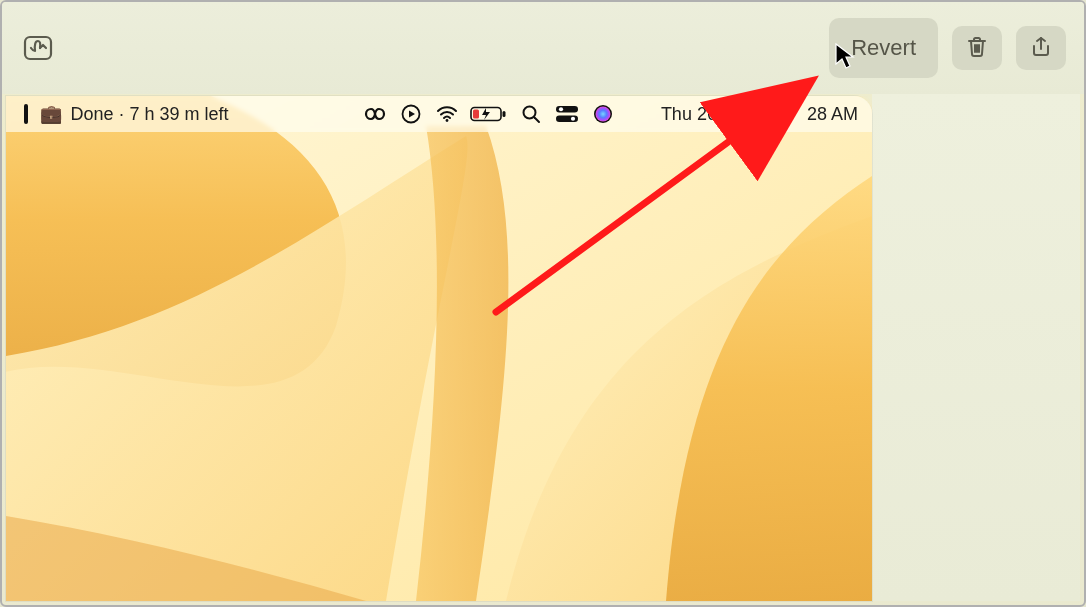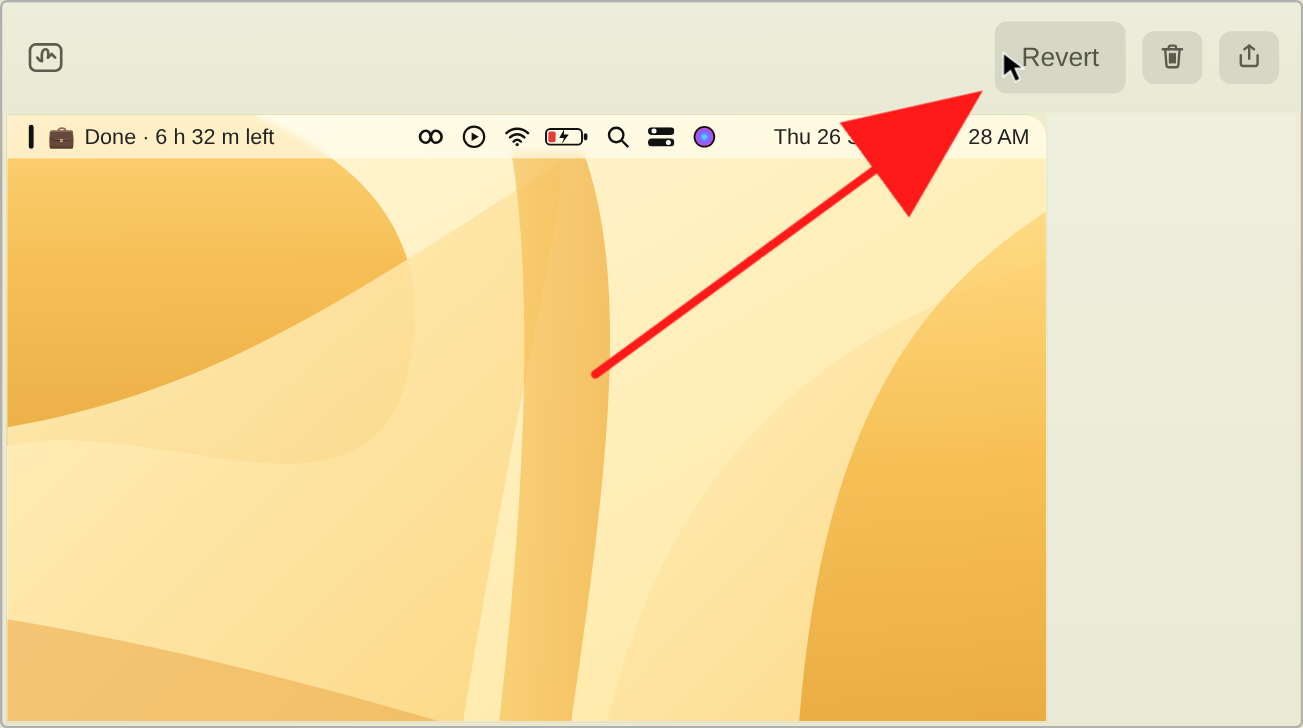--- a/index.html
+++ b/index.html
@@ -189,21 +189,21 @@
       <path d="M 0 420 C 120 440 240 470 360 505 L 0 505 Z" fill="#e9a94a" opacity="0.55"></path>
     </svg>
   </div>
 
   <div class="menubar">
     <span class="pill-sep"></span>
     <span class="briefcase">💼</span>
     <span class="focus-text">
       <span>Done</span>
       <span> · </span>
-      <span>6 h 32 m left</span>
+      <span>7 h 39 m left</span>
     </span>
     <span class="spacer"></span>
     <span class="mi">
       <svg width="26" height="18" viewBox="0 0 26 18" fill="none" stroke="#111" stroke-width="2.2">
         <path d="M4 9c0-3 2.5-5 5-5 3 0 4 5 4 5s1 5 4 5c2.5 0 5-2 5-5s-2.5-5-5-5c-3 0-4 5-4 5s-1 5-4 5c-2.5 0-5-2-5-5z"></path>
       </svg>
     </span>
     <span class="mi">
       <svg width="20" height="20" viewBox="0 0 20 20" fill="none" stroke="#111" stroke-width="1.8">
         <circle cx="10" cy="10" r="8.5"></circle>
@@ -248,21 +248,21 @@
             <stop offset="0.45" stop-color="#5a7dff"></stop>
             <stop offset="0.75" stop-color="#b04bff"></stop>
             <stop offset="1" stop-color="#ff5bb0"></stop>
           </radialGradient>
         </defs>
         <circle cx="10" cy="10" r="9" fill="#111"></circle>
         <circle cx="10" cy="10" r="7.5" fill="url(#siri)"></circle>
       </svg>
     </span>
     <span class="datetime">
-      <span>Thu 26 Sept</span><span>  1</span><span style="margin-left:44px;">28 AM</span>
+      <span>Thu 26 Sept</span><span>  1</span><span style="margin-left:28px;">28 AM</span>
     </span>
   </div>
 </div>
 
 <svg class="arrow-layer" width="1086" height="607">
   <defs>
     <marker id="ah" markerWidth="16" markerHeight="14" refX="13" refY="7" orient="auto">
       <path d="M0 0 L16 7 L0 14 Z" fill="#ff1a1a"></path>
     </marker>
   </defs>

